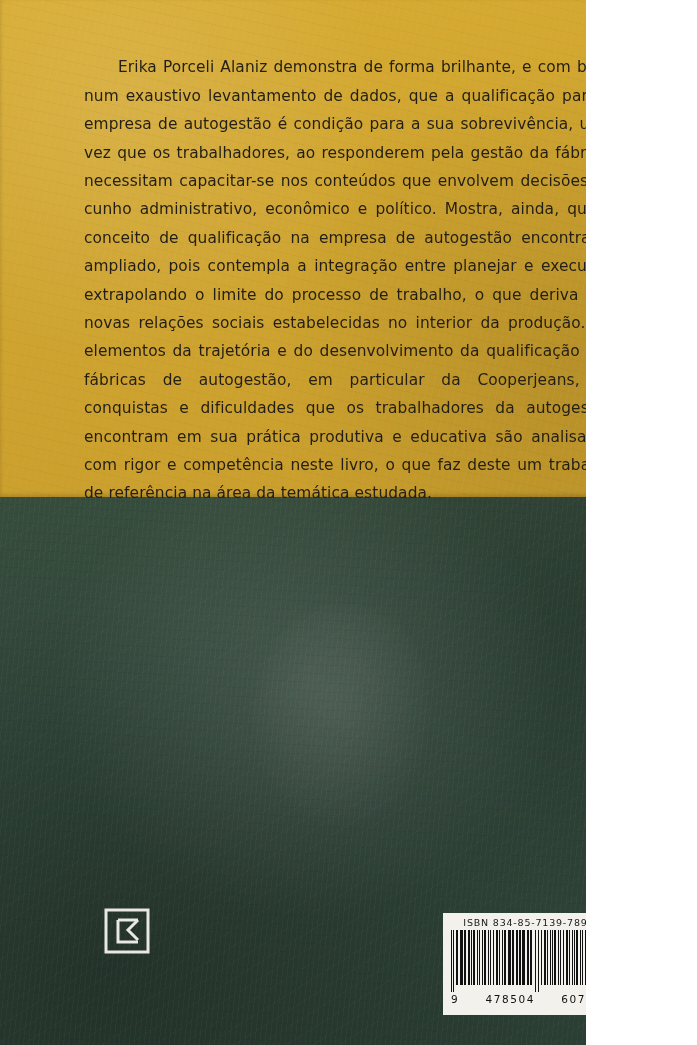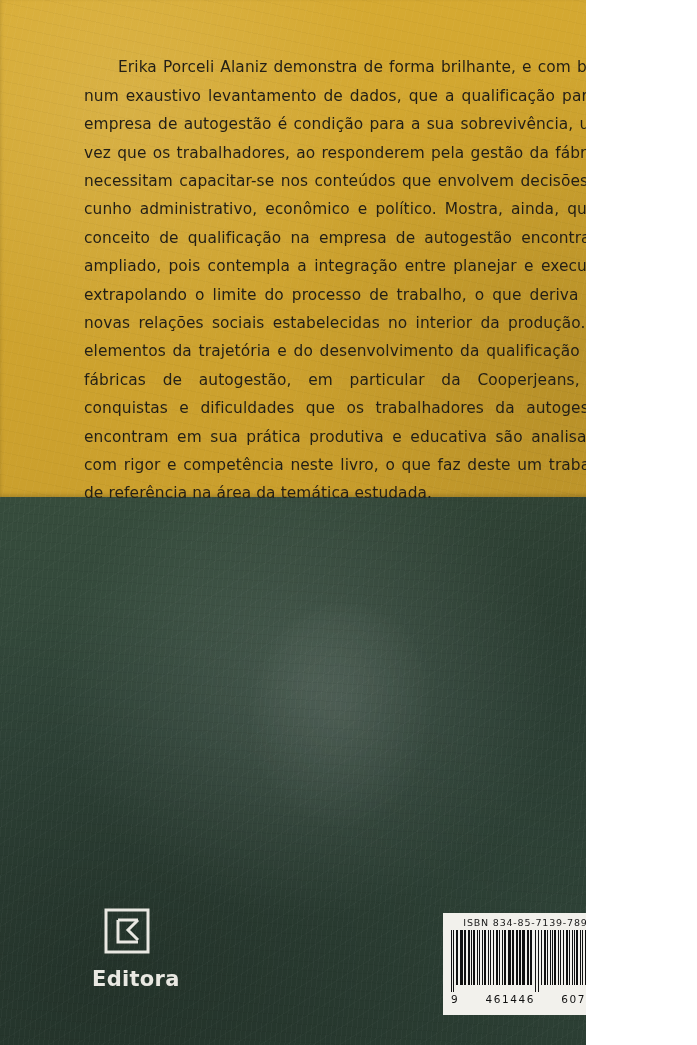--- a/index.html
+++ b/index.html
@@ -172,21 +172,20 @@
     <div class="ghost-blot"></div>
   </div>
 
   <div class="publisher">
     <svg class="publisher-mark" viewBox="0 0 46 46">
       <rect x="2" y="2" width="42" height="42" fill="none" stroke="#e9e8e2" stroke-width="3"></rect>
       <path d="M14 12 H34 M14 12 V34 H34" fill="none" stroke="#e9e8e2" stroke-width="3"></path>
       <path d="M34 12 L24 22 L34 32" fill="none" stroke="#e9e8e2" stroke-width="3"></path>
     </svg>
     <div class="publisher-name">
-      <div>Editora</div>
     </div>
   </div>
 
   <div class="barcode-block">
     <div class="isbn-line">
       <span>ISBN</span>
       <span>834-85-7139-789-7</span>
     </div>
     <div class="bars" id="barcode-bars">
         <span style="left: 2px; width: 1px;"></span>
@@ -243,18 +242,18 @@
         <span class="short" style="left: 159px; width: 1px;"></span>
         <span class="short" style="left: 162px; width: 1px;"></span>
         <span class="short" style="left: 165px; width: 2px;"></span>
         <span class="short" style="left: 168px; width: 1px;"></span>
         <span class="short" style="left: 171px; width: 1px;"></span>
         <span style="left: 173px; width: 1px;"></span>
         <span style="left: 175px; width: 1px;"></span>
       </div>
     <div class="ean-digits">
       <span>9</span>
-      <span>461446</span>
+      <span>478504</span>
       <span>607686</span>
     </div>
   </div>
 
 </div>
 
 </body></html>

